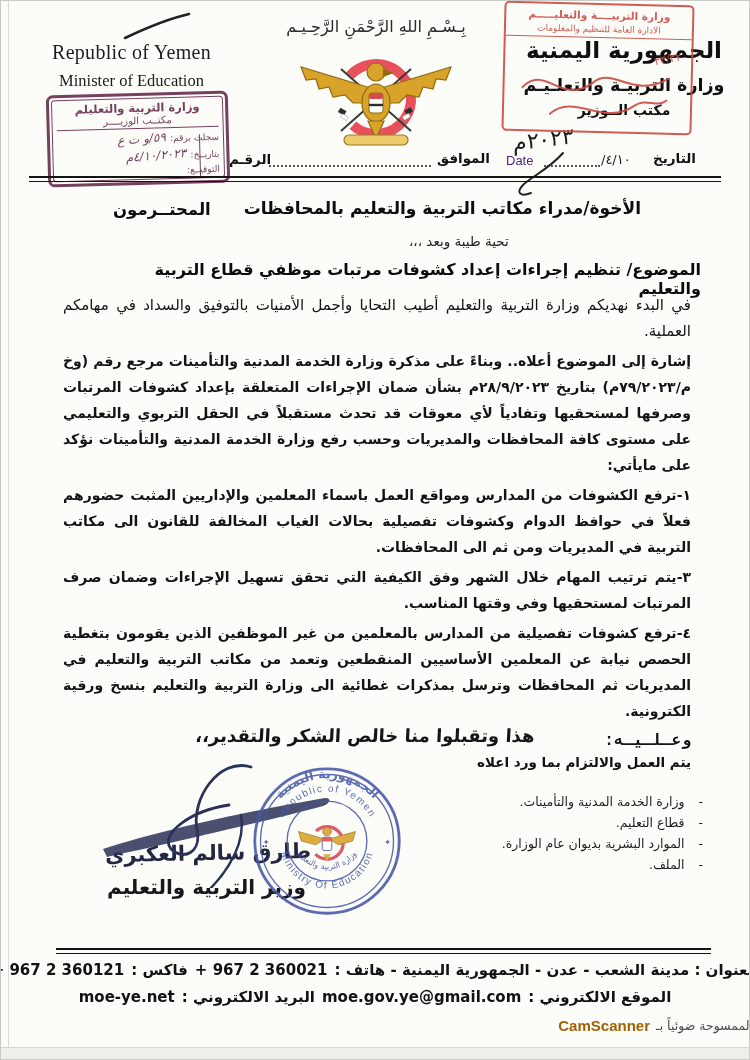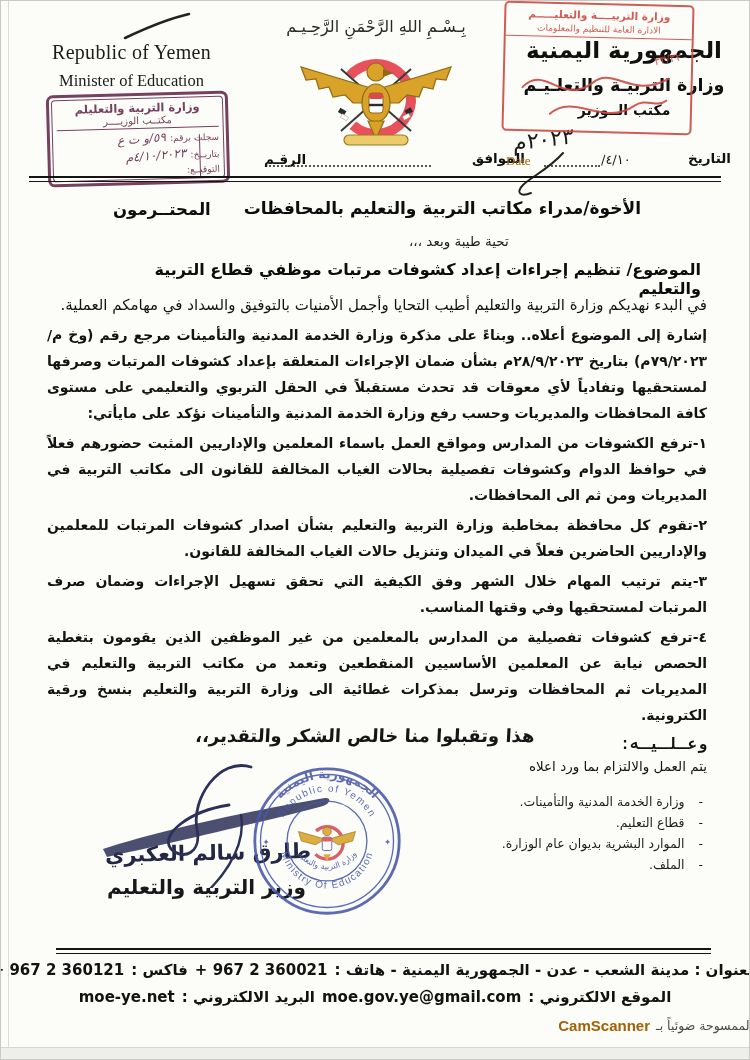--- a/index.html
+++ b/index.html
@@ -31,38 +31,38 @@
   .ar-header .c2{font-size:17.5px;font-weight:bold;margin-top:12px;}
   .ar-header .c3{font-size:14px;font-weight:bold;margin-top:7px;}
   
   .rstamp{right:56px;top:2px;width:186px;height:126px;border:2.5px solid #cc4a43;border-radius:5px;
           transform:rotate(1.4deg);color:#cc4a43;direction:rtl;z-index:2;opacity:.9;}
   .rstamp .s1{font-size:10.5px;font-weight:bold;text-align:center;margin-top:4px;}
   .rstamp .s2{font-size:9px;text-align:center;margin-top:3px;padding-bottom:3px;border-bottom:1.5px solid #cc4a43;}
   .rstamp svg{position:absolute;left:0;top:44px;}
   .rstamp .hwnum{position:absolute;right:10px;top:46px;font-size:11px;transform:rotate(-12deg);}
   
-  .lab13{font-size:13.5px;font-weight:bold;color:#111;padding-left:35px;}
+  .lab13{font-size:13.5px;font-weight:bold;color:#111;}
   .dots{border-bottom:2px dotted #555;height:1px;}
   .date-hw{left:512px;top:126px;font-size:22px;color:#1b1b1b;transform:rotate(-7deg) skewX(-6deg);
            direction:rtl;white-space:nowrap;}
   .rule2x{border-top:2.2px solid #141414;border-bottom:1.3px solid #141414;height:3px;}
   
   .addressee{right:108px;top:197px;font-size:17px;font-weight:bold;color:#0d0d0d;direction:rtl;}
   .honorific{left:112px;top:199px;font-size:16.5px;font-weight:bold;color:#0d0d0d;}
   .salutation{left:408px;top:232px;font-size:13.5px;color:#222;direction:rtl;}
   .subject{right:48px;left:122px;top:259px;direction:rtl;text-align:right;font-size:16px;font-weight:bold;
            color:#0c0c0c;text-underline-offset:6px;text-decoration-thickness:1.5px;}
   
   .body{right:42px;left:46px;top:291px;direction:rtl;text-align:justify;color:#131313;}
-  .body p{margin:0 0 4px;}
+  .body p{margin:0 16px 4px;}
   .body .intro{font-size:15px;font-weight:normal;line-height:26px;}
   .body .para,.body .item{font-size:14px;font-weight:bold;line-height:26px;}
   .body .therefore{font-size:16px;font-weight:bold;margin-top:6px;font-family:Liberation Mono, monospace;}
-  .body .action{font-size:13.5px;font-weight:normal;margin-top:4px;}
+  .body .action{font-size:13.5px;font-weight:bold;margin-top:4px;}
   .closing{left:140px;right:160px;top:724px;text-align:center;font-size:18px;font-weight:bold;
            color:#161616;direction:rtl;transform:skewX(-3deg);}
   
   .sig-svg{left:90px;top:752px;z-index:3;}
   .sign-name{left:104px;top:840px;font-size:21px;font-weight:bold;color:#232744;direction:rtl;
              transform:rotate(-1.2deg);z-index:2;}
   .sign-title{left:106px;top:874px;font-size:20px;font-weight:bold;color:#17171c;direction:rtl;}
   .seal{left:250px;top:764px;z-index:4;opacity:.88;}
   
   .cc{right:26px;top:790px;width:255px;direction:rtl;color:#1e1e1e;font-size:12.5px;line-height:21px;}
@@ -157,40 +157,39 @@
       <path d="M18,40 C40,16 58,58 88,34 C108,16 128,50 164,28" stroke="#cc4a43" stroke-width="2" fill="none" stroke-linecap="round"></path>
       <path d="M46,66 C70,44 100,78 130,56 C142,47 152,58 162,50" stroke="#cc4a43" stroke-width="2" fill="none" stroke-linecap="round"></path>
     </svg>
   </div>
 
   <span class="abs lab13" style="left:228px;top:150px;">الرقـم</span>
   <div class="abs dots" style="left:268px;top:163px;width:162px;"></div>
   <span class="abs lab13" style="left:436px;top:149px;">الموافق</span>
   <span class="abs lab13" style="left:652px;top:149px;">التاريخ</span>
   <span class="abs" style="left:600px;top:151px;font-size:13px;color:#1a1a1a;direction:rtl;">٤/١٠/</span>
-  <span class="abs" style="left:505px;top:152px;font-size:13px;font-family:Liberation Serif, serif;color:#a16207;">Date</span>
+  <span class="abs" style="left:505px;top:152px;font-size:13px;font-family:Liberation Sans, sans-serif;color:#4c1d95;">Date</span>
   <div class="abs dots" style="left:543px;top:163px;width:56px;"></div>
   <span class="abs date-hw">٢٠٢٣م</span>
   <svg class="abs" style="left:500px;top:150px;" width="70" height="48">
     <path d="M62,2 C48,18 30,26 22,34 C14,42 20,46 30,42" stroke="#222" stroke-width="2" fill="none" stroke-linecap="round"></path>
   </svg>
 
   <div class="abs rule2x" style="left:28px;top:175px;width:692px;"></div>
 
   <div class="abs addressee">الأخوة/مدراء مكاتب التربية والتعليم بالمحافظات</div>
   <div class="abs honorific">المحتــرمون</div>
   <div class="abs salutation">تحية طيبة وبعد ،،،</div>
 
   <div class="abs subject">الموضوع/ تنظيم إجراءات إعداد كشوفات مرتبات موظفي قطاع التربية والتعليم</div>
 
   <div class="abs body">
     <p class="intro">في البدء نهديكم وزارة التربية والتعليم أطيب التحايا وأجمل الأمنيات بالتوفيق والسداد في مهامكم العملية.</p>
     <p class="para">إشارة إلى الموضوع أعلاه..  وبناءً على مذكرة وزارة الخدمة المدنية والتأمينات مرجع رقم (وخ م/٧٩/٢٠٢٣م) بتاريخ ٢٨/٩/٢٠٢٣م بشأن ضمان الإجراءات المتعلقة بإعداد كشوفات المرتبات وصرفها لمستحقيها وتفادياً لأي معوقات قد تحدث مستقبلاً في الحقل التربوي والتعليمي على مستوى كافة المحافظات والمديريات وحسب رفع وزارة الخدمة المدنية والتأمينات نؤكد على مايأتي:</p>
     <p class="item">١-ترفع الكشوفات من المدارس ومواقع العمل باسماء المعلمين والإداريين المثبت حضورهم فعلاً في حوافظ الدوام وكشوفات تفصيلية بحالات الغياب المخالفة للقانون الى مكاتب التربية في المديريات ومن ثم الى المحافظات.</p>
-    <p class="item">٢-تقوم كل محافظة بمخاطبة وزارة التربية والتعليم بشأن اصدار كشوفات المرتبات للمعلمين والإداريين الحاضرين فعلاً في الميدان وتنزيل حالات الغياب المخالفة للقانون.</p>
     <p class="item">٣-يتم ترتيب المهام خلال الشهر وفق الكيفية التي تحقق تسهيل الإجراءات وضمان صرف المرتبات لمستحقيها وفي وقتها المناسب.</p>
     <p class="item">٤-ترفع كشوفات تفصيلية من المدارس بالمعلمين من غير الموظفين الذين يقومون بتغطية الحصص نيابة عن المعلمين الأساسيين المنقطعين وتعمد من مكاتب التربية والتعليم في المديريات ثم المحافظات وترسل بمذكرات غطائية الى وزارة التربية والتعليم بنسخ ورقية الكترونية.</p>
     <p class="therefore">وعـلـيـه:</p>
     <p class="action">يتم العمل والالتزام بما ورد اعلاه</p>
   </div>
 
   <div class="abs closing">هذا وتقبلوا منا خالص الشكر والتقدير،،</div>
 
   <svg class="sig-svg abs" width="260" height="135">
     <path d="M160,14 C128,4 100,46 106,76 C111,100 92,108 80,96 C68,82 98,58 138,52" stroke="#2b3158" stroke-width="2.8" fill="none" stroke-linecap="round"></path>

